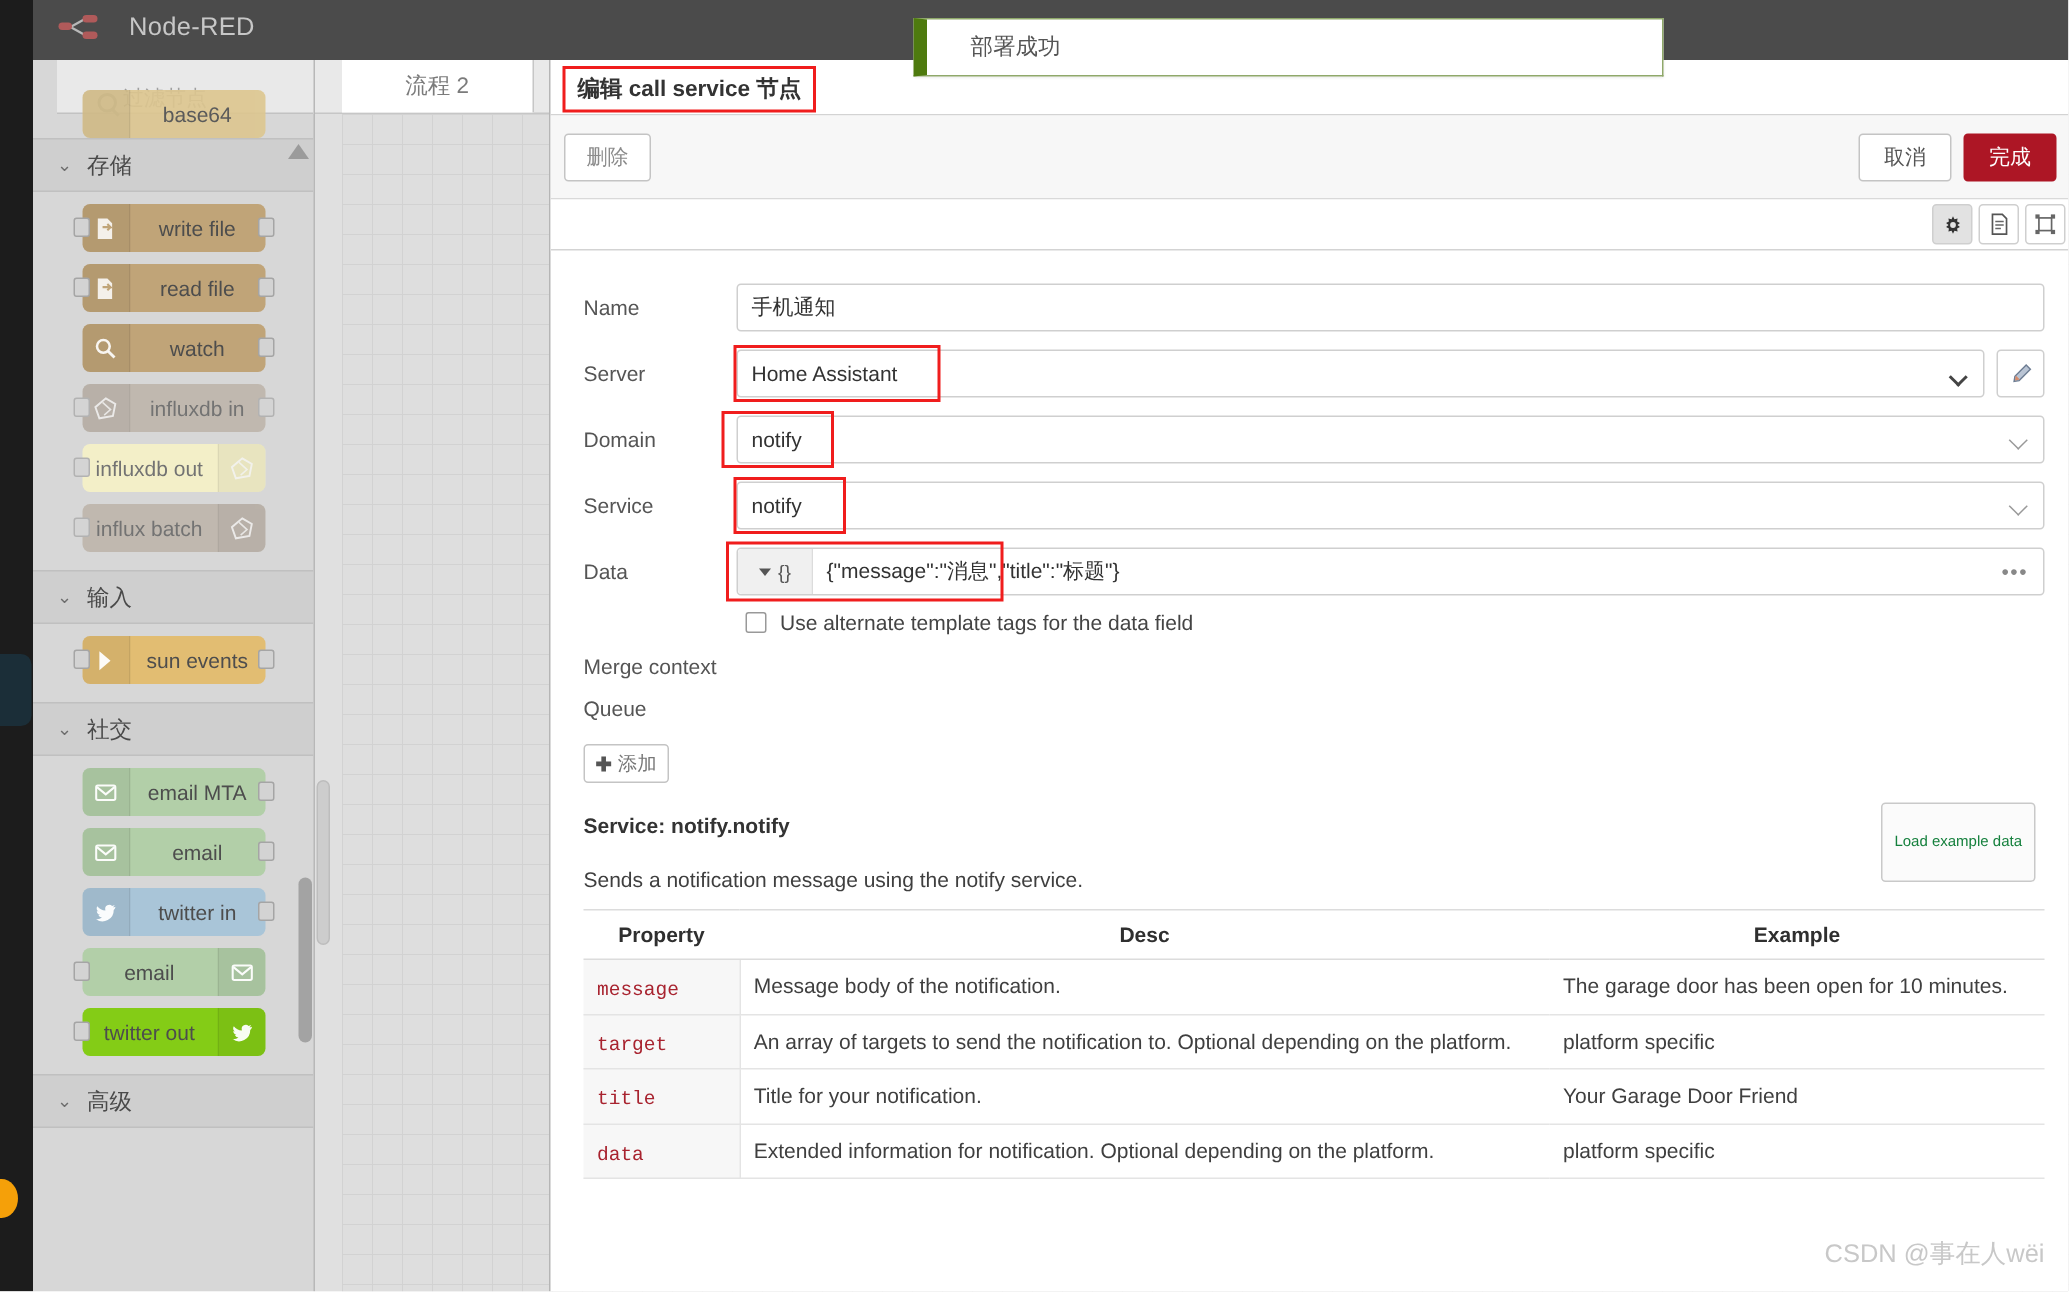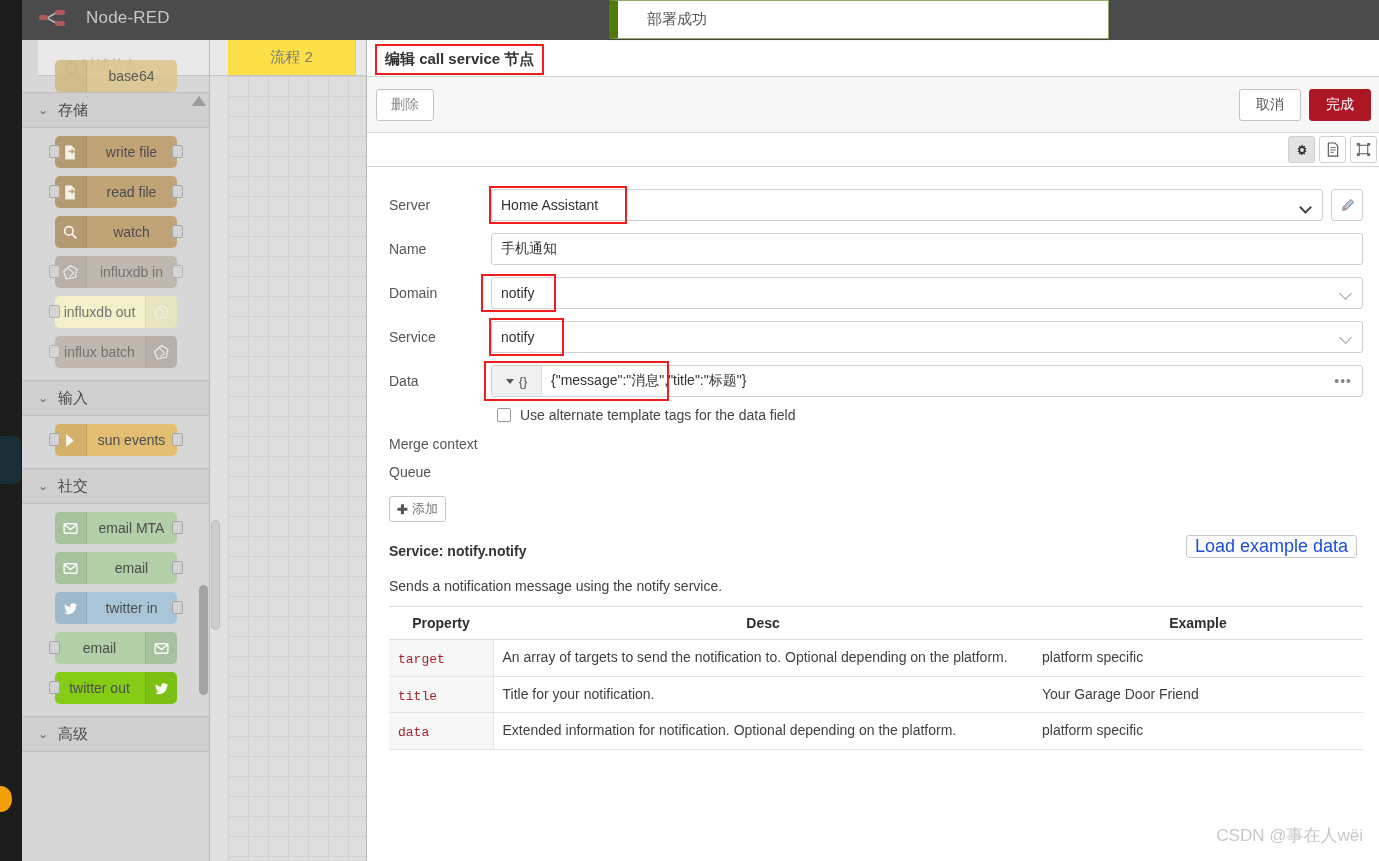--- a/index.html
+++ b/index.html
@@ -16,21 +16,21 @@
   .rail { position: absolute; left: 0; top: 0; width: 22px; height: 861px; background: #1c1c1c; z-index: 6; }
   .rail-teal { position: absolute; left: 0; top: 436px; width: 21px; height: 48px; background: #1b2e38; border-radius: 0 7px 7px 0; }
   .rail-orange { position: absolute; left: -10px; top: 786px; width: 22px; height: 26px; background: #f5a009; border-radius: 50%; }
 
   
   .header { position: absolute; left: 22px; top: 0; width: 1357px; height: 40px; background: #4b4b4b; z-index: 4; }
   .logo-wrap { position: absolute; left: 16px; top: 8px; display: flex; align-items: center; gap: 8px; }
   .logo-text { color: #c7c7c7; font-size: 17px; letter-spacing: .2px; }
 
   
-  .notify { position: absolute; left: 609px; top: 0; width: 500px; height: 39px;
+  .notify { position: absolute; left: 609px; top: 12px; width: 500px; height: 39px;
     background: #fff; border: 1px solid #8fa86a; border-left: 9px solid #4e7a0e;
     display: flex; align-items: center; z-index: 9; box-shadow: 0 1px 2px rgba(0,0,0,.10); }
   .notify-text { margin-left: 29px; font-size: 15px; color: #555; }
 
   
   .palette { position: absolute; left: 22px; top: 40px; width: 188px; height: 821px; background: #d7d7d7; border-right: 1px solid #b8b8b8; overflow: hidden; z-index: 3; }
   .palette-search { height: 36px; background: #e9e9e9; border-bottom: 1px solid #c2c2c2; display: flex; align-items: flex-end; padding: 0 27px; margin-left: 16px; }
   .search-ico { width: 13px; height: 13px; border: 2px solid #a7a7a7; border-radius: 50%; position: relative; flex: none; }
   .search-ico::after { content: ""; position: absolute; width: 2px; height: 6px; background: #a7a7a7; right: -2px; bottom: -5px; transform: rotate(-45deg); }
   .search-ph { margin-left: 4px; color: #a0a0a0; font-size: 14px; }
@@ -48,21 +48,21 @@
   .node .lbl { flex: 1; text-align: center; padding: 0 4px; white-space: nowrap; overflow: hidden; }
   .port { position: absolute; width: 11px; height: 13px; background: #d3d3d3; border: 1px solid #a5a5a5; border-radius: 2px; top: 9px; }
   .port.in { left: -6px; }
   .port.out { right: -6px; }
   .pal-scrollbar-thumb { position: absolute; right: 1px; top: 525px; width: 9px; height: 110px; background: #9a9a9a; border-radius: 5px; opacity: .85; }
   .pal-up-arrow { position: absolute; right: 3px; top: 36px; width: 0; height: 0; border-left: 7px solid transparent; border-right: 7px solid transparent; border-bottom: 10px solid #9b9b9b; }
 
   
   .canvas-area { position: absolute; left: 210px; top: 40px; width: 1169px; height: 821px; background: #e0e0e0; z-index: 1; }
   .tabbar { height: 36px; background: #e9e9e9; border-bottom: 1px solid #c6c6c6; display: flex; align-items: stretch; }
-  .flow-tab { width: 128px; background: #fde047; border-right: 1px solid #c6c6c6; display: flex; align-items: center; justify-content: center; color: #7b7b7b; font-size: 15px; }
+  .flow-tab { width: 128px; background: #ffffff; border-right: 1px solid #c6c6c6; display: flex; align-items: center; justify-content: center; color: #7b7b7b; font-size: 15px; }
   .grid { position: absolute; left: 18px; top: 36px; right: 0; bottom: 0;
     background-color: #dedede;
     background-image: linear-gradient(to right, #d2d2d2 1px, transparent 1px), linear-gradient(to bottom, #d2d2d2 1px, transparent 1px);
     background-size: 20px 20px; }
   .canvas-sb-left { position: absolute; left: 1px; top: 480px; width: 9px; height: 110px; background: #cdcdcd; border: 1px solid #bdbdbd; border-radius: 5px; }
   .canvas-sb-right { position: absolute; right: 2px; top: 440px; width: 7px; height: 330px; background: #c9c9c9; border-radius: 4px; }
 
   
   .dialog { position: absolute; left: 366px; top: 40px; width: 1013px; height: 821px; background: #fff;
             border-left: 1px solid #b5b5b5; z-index: 5; overflow: hidden; }
@@ -113,21 +113,21 @@
 
   .outprops { border: 1px solid #cfcfcf; border-radius: 3px; background: #fff; margin: 0 0 0 6px; height: 30px;
               display: flex; align-items: center; padding: 0 9px; font-size: 14px; color: #333; }
   .addbtn { margin: 6px 0 0 6px; display: inline-flex; align-items: center; gap: 4px; border: 1px solid #c4c4c4;
             background: #fff; border-radius: 3px; padding: 3px 7px; font-size: 13px; color: #777; }
   .plus { color: #555; font-weight: bold; }
 
   .svc-row { position: relative; margin: 20px 0 0 6px; }
   .svc-title { font-size: 14px; font-weight: bold; color: #333; }
   .load-btn { position: absolute; right: 6px; top: -7px; border: 1px solid #c9c9c9; background: #fbfbfb;
-              font-size: 18px; color: #1d4ed8; padding: 0 8px; border-radius: 3px; }
+              font-size: 10px; color: #15803d; padding: 20px 8px; border-radius: 3px; }
   .svc-desc { margin: 18px 0 0 6px; font-size: 14px; color: #3f3f3f; }
 
   table.props { margin: 12px 0 0 6px; width: calc(100% - 6px); border-collapse: collapse; font-size: 14px; }
   table.props th { border-top: 1px solid #dcdcdc; border-bottom: 1px solid #dcdcdc; padding: 8px 6px;
                    font-weight: bold; color: #2f2f2f; font-size: 14px; }
   table.props th.c0 { width: 104px; text-align: center; }
   table.props th.c1 { text-align: center; }
   table.props th.c2 { width: 330px; text-align: center; }
   table.props td { border-bottom: 1px solid #e4e4e4; padding: 7px 9px; vertical-align: middle; color: #3f3f3f; line-height: 1.35; }
   table.props td.pname { background: #f7f7f7; border-right: 1px solid #e4e4e4; color: #a8232f;
@@ -361,34 +361,34 @@
           <rect x="12" y="1" width="3" height="3" fill="#666"></rect>
           <rect x="1" y="12" width="3" height="3" fill="#666"></rect>
           <rect x="12" y="12" width="3" height="3" fill="#666"></rect>
         </svg>
       </div>
     </div>
 
     <div class="form">
 
       <div class="row">
+        <div class="row-label">Name</div>
+        <div class="field">手机通知</div>
+      </div>
+
+      <div class="row">
         <div class="row-label">Server</div>
         <div class="field select">Home Assistant</div>
         <div class="pencil-btn">
           <svg width="15" height="15" viewBox="0 0 16 16">
             <path d="M11.5 1.5 l3 3 -8 8 -3.6 .6 .6 -3.6 z" fill="#b9c4d4" stroke="#6d7d93" stroke-width="1"></path>
             <path d="M3.5 12.5 l.6 -3.6 2.9 2.9 z" fill="#d98c6a"></path>
           </svg>
         </div>
         <div class="hl" style="left:106px; top:-3px; width:138px; height:38px;"></div>
-      </div>
-
-      <div class="row">
-        <div class="row-label">Name</div>
-        <div class="field">手机通知</div>
       </div>
 
       <div class="row">
         <div class="row-label">Domain</div>
         <div class="field select light">notify</div>
         <div class="hl" style="left:98px; top:-3px; width:75px; height:38px;"></div>
       </div>
 
       <div class="row">
         <div class="row-label">Service</div>
@@ -436,20 +436,25 @@
 
       <table class="props">
         <thead>
           <tr>
             <th class="c0">Property</th>
             <th class="c1">Desc</th>
             <th class="c2">Example</th>
           </tr>
         </thead>
         <tbody id="props-body">
+            <tr>
+              <td class="pname">message</td>
+              <td>Message body of the notification.</td>
+              <td style="width: 330px;">The garage door has been open for 10 minutes.</td>
+            </tr>
             <tr>
               <td class="pname">target</td>
               <td>An array of targets to send the notification to. Optional depending on the platform.</td>
               <td style="width: 330px;">platform specific</td>
             </tr>
             <tr>
               <td class="pname">title</td>
               <td>Title for your notification.</td>
               <td style="width: 330px;">Your Garage Door Friend</td>
             </tr>

